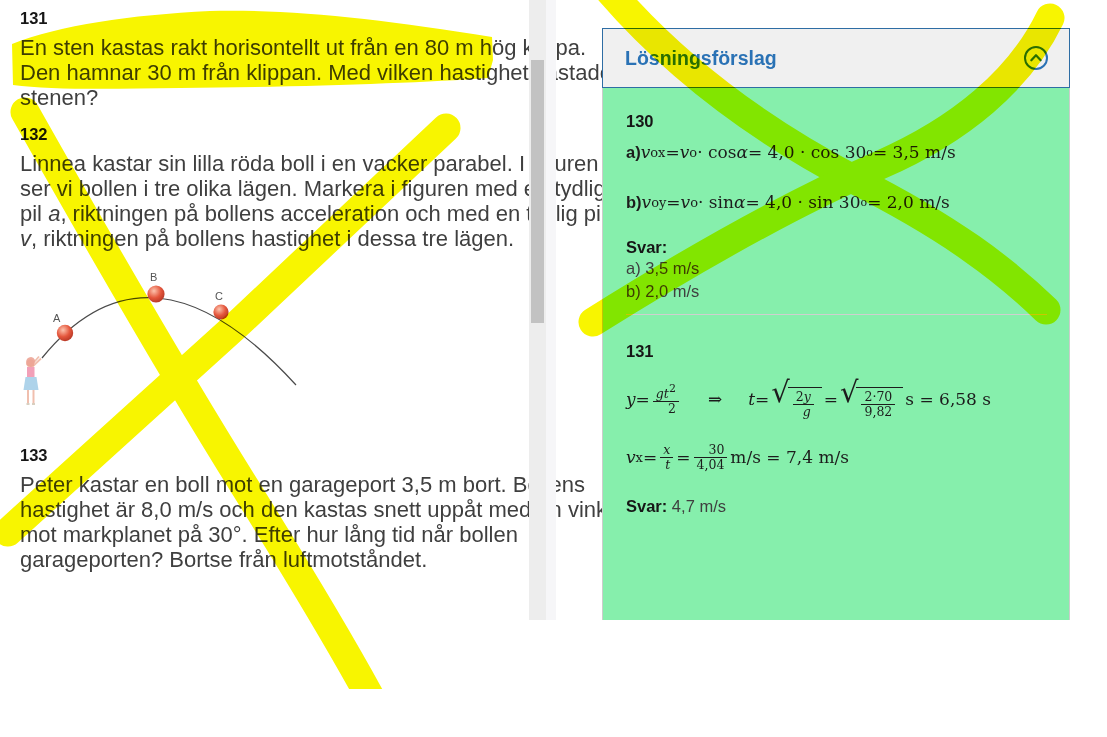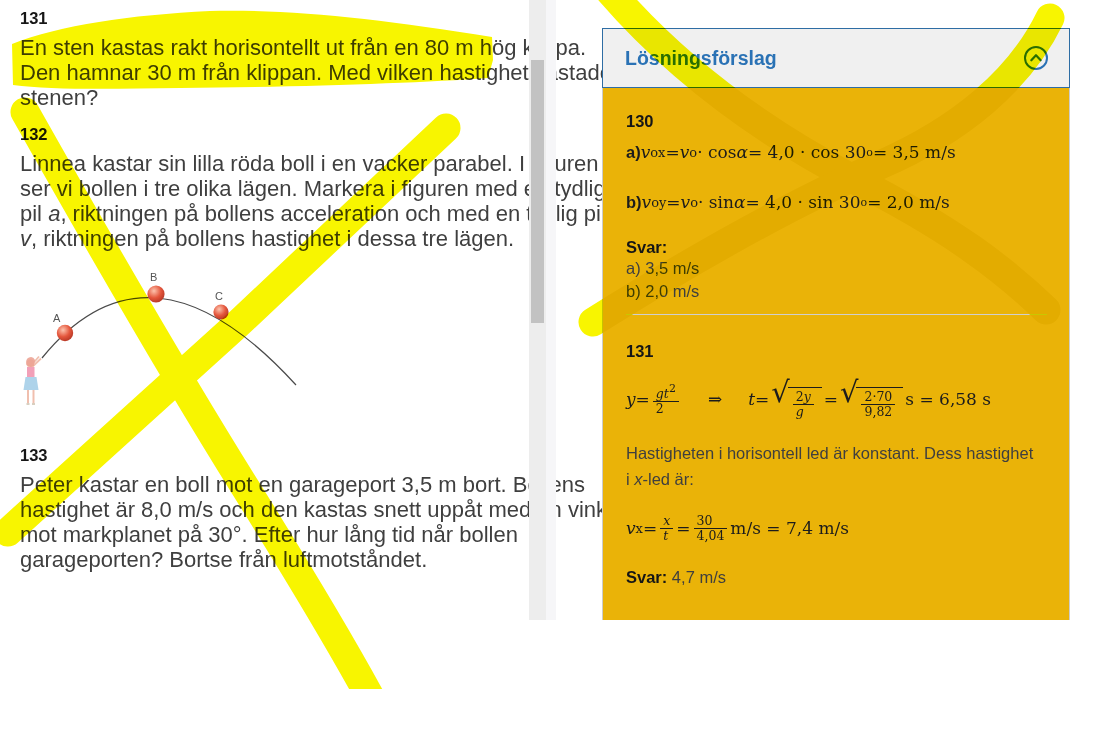--- a/index.html
+++ b/index.html
@@ -31,21 +31,21 @@
   
   .panel { position:absolute; left:602px; top:28px; width:468px; }
   .panel-header {
     height:60px; background:var(--header_bg);
     border:1.5px solid var(--header_border);
     display:flex; align-items:center; padding:0 20px 0 22px;
   }
   .panel-title { font-size:19.5px; font-weight:700; color:var(--title_blue); flex:1; }
   .chev { width:26px; height:26px; cursor:pointer; }
   .panel-body {
-    background:#eab308; border-left:1px solid #ccc; border-right:1px solid #ccc;
+    background:#86efac; border-left:1px solid #ccc; border-right:1px solid #ccc;
     height:532px; padding:23px 22px 0 23px; overflow:hidden;
   }
   .panel-body h4 { font-size:16.5px; font-weight:700; color:var(--heading_text); line-height:20px; }
   .bodyline { font-size:16.5px; color:var(--body_text); line-height:25px; white-space:nowrap; }
   .svar-h { font-size:16.5px; font-weight:700; color:var(--heading_text); margin-top:22px; line-height:20px; }
   .answers .gen-line { font-size:16.5px; color:var(--body_text); line-height:22.5px; }
   .divider { border:none; border-top:1px solid var(--divider); margin-top:12px; }
   .h131 { margin-top:26px; }
   .intro-line { margin-top:4px; }
   .paragraph { margin-top:20px; }
@@ -56,21 +56,21 @@
   
   .math { font-family:"DejaVu Serif", serif; font-size:17px; color:#1c1c1c; white-space:nowrap; }
   .f-a { margin-top:8px; height:26px; display:flex; align-items:center; }
   .f-b { margin-top:24px; height:26px; display:flex; align-items:center; }
   .f-big { margin-top:16px; height:44px; display:flex; align-items:center; }
   .f-big2 { margin-top:16px; height:40px; display:flex; align-items:center; }
   .m-b { font-family:"Liberation Sans", sans-serif; font-weight:700; font-size:16.5px; color:#1c1c1c; }
   .m-sub { font-size:13px; vertical-align:-4px; }
   .m-sup { font-size:11px; vertical-align:6px; }
   .m-sp { display:inline-block; width:26px; }
-  .m-frac { display:inline-block; text-align:left; vertical-align:-10px; line-height:1.1; margin:0 3px; }
+  .m-frac { display:inline-block; text-align:right; vertical-align:-10px; line-height:1.1; margin:0 3px; }
   .m-num { display:block; font-size:12.5px; padding:0 3px; }
   .m-den { display:block; font-size:12.5px; border-top:1px solid #1c1c1c; padding:0 3px; }
   .m-sqrt { display:inline-flex; align-items:flex-start; vertical-align:middle; margin:0 2px; }
   .m-rad { font-size:29px; line-height:26px; margin-right:-2px; }
   .m-sqb { display:inline-block; border-top:1.5px solid #1c1c1c; padding:2px 5px 0 2px; margin-top:8px; }
 
   
   .marker-overlay {
     position:absolute; left:0; top:0; width:1107px; height:737px;
     mix-blend-mode:multiply; pointer-events:none; z-index:10;
@@ -209,24 +209,20 @@
               <span class="m-rad">√</span>
               <span class="m-sqb"><span class="m-frac"><span class="m-num"><span class="m-r">2</span><span class="m-i">y</span></span><span class="m-den"><span class="m-i">g</span></span></span></span>
             </span>
             <span class="m-r"> = </span>
             <span class="m-sqrt">
               <span class="m-rad">√</span>
               <span class="m-sqb"><span class="m-frac"><span class="m-num"><span class="m-r">2·70</span></span><span class="m-den"><span class="m-r">9,82</span></span></span></span>
             </span>
             <span class="m-r"> s = 6,58 s</span>
           </div>
-        <div class="paragraph">
-            <div class="gen-line">Hastigheten i horisontell led är konstant. Dess hastighet</div>
-            <div class="gen-line"><span class="m-r">i </span><span class="m-i">x</span><span class="m-r">-led är:</span></div>
-          </div>
         <div class="math f-big2">
             <span class="m-i">v</span>
             <span class="m-sub">x</span>
             <span class="m-r"> = </span>
             <span class="m-frac">
               <span class="m-num"><span class="m-i">x</span></span>
               <span class="m-den"><span class="m-i">t</span></span>
             </span>
             <span class="m-r"> = </span>
             <span class="m-frac">

